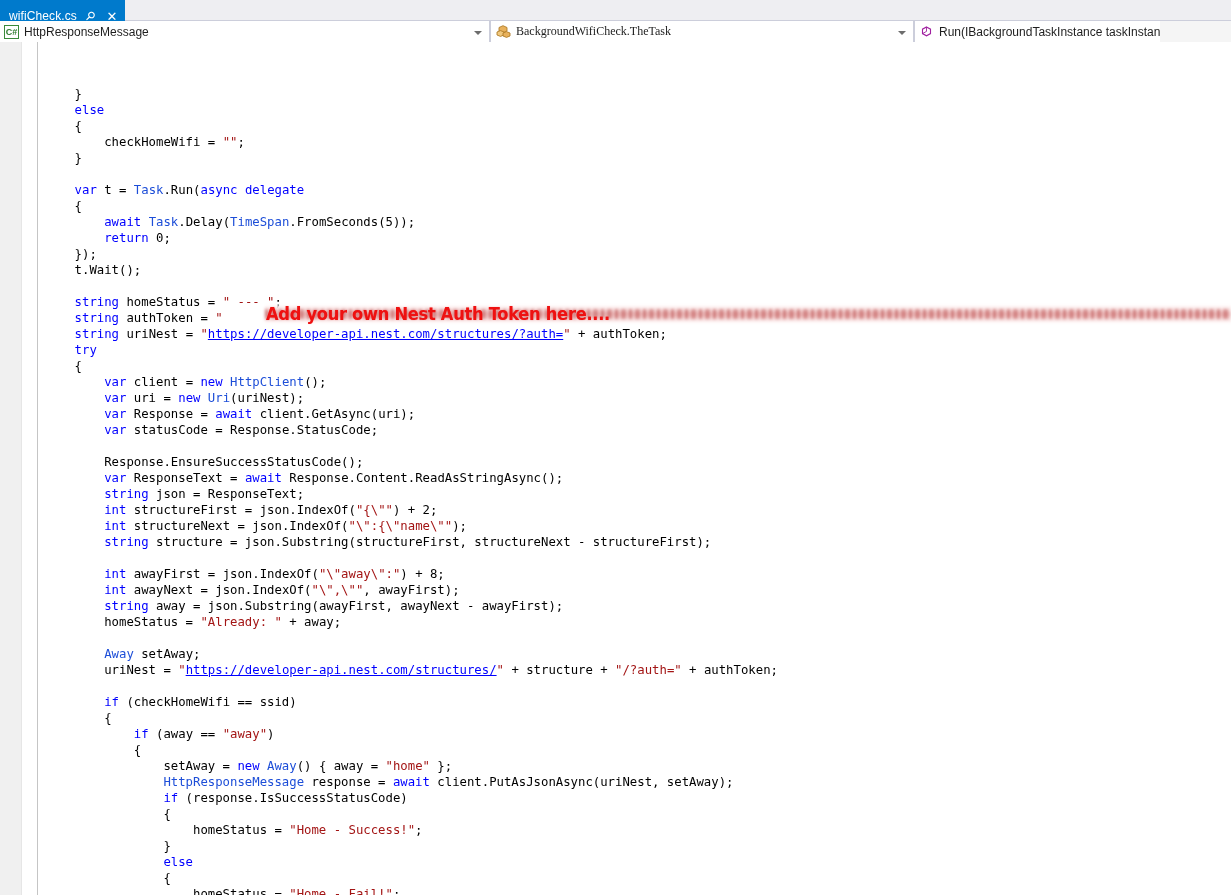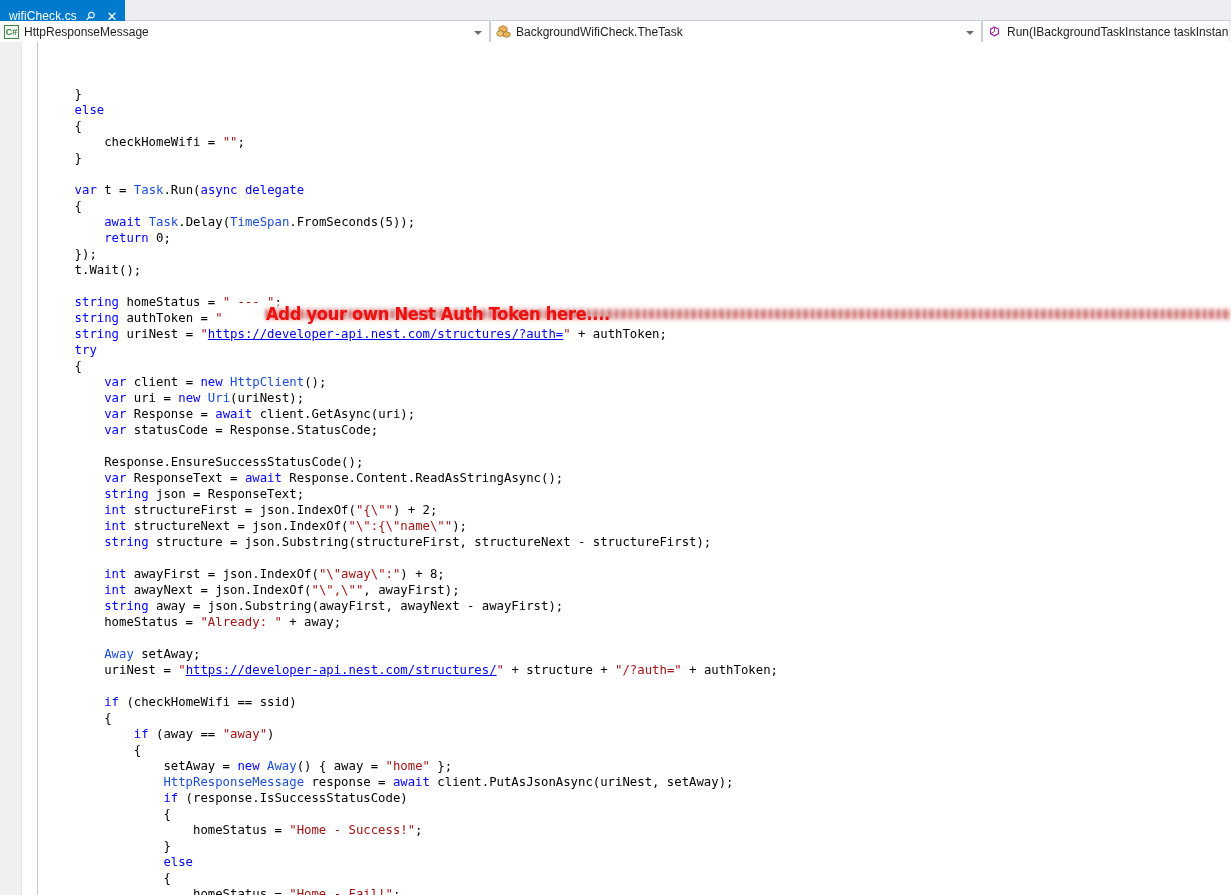--- a/index.html
+++ b/index.html
@@ -48,21 +48,21 @@
     position: relative;
     height: 21px;
     background: #ffffff;
     border: 1px solid #cccedb;
     border-top: none; border-bottom: none;
     display: flex; align-items: center;
     padding-left: 4px;
     overflow: hidden;
   }
   #nav-type      { width: 490px; border-left: none; }
-  #nav-class     { width: 492px; }
+  #nav-class     { width: 424px; font-family: Liberation Serif, serif; }
   #nav-member    { width: 246px; border-right: none; }
   .nav-label {
     font-size: 12px; color: #1e1e1e;
     margin-left: 5px; white-space: nowrap;
     overflow: hidden;
   }
   .nav-arrow {
     position: absolute; right: 7px; top: 50%;
     width: 0; height: 0; margin-top: -1px;
     border-left: 4px solid transparent;

